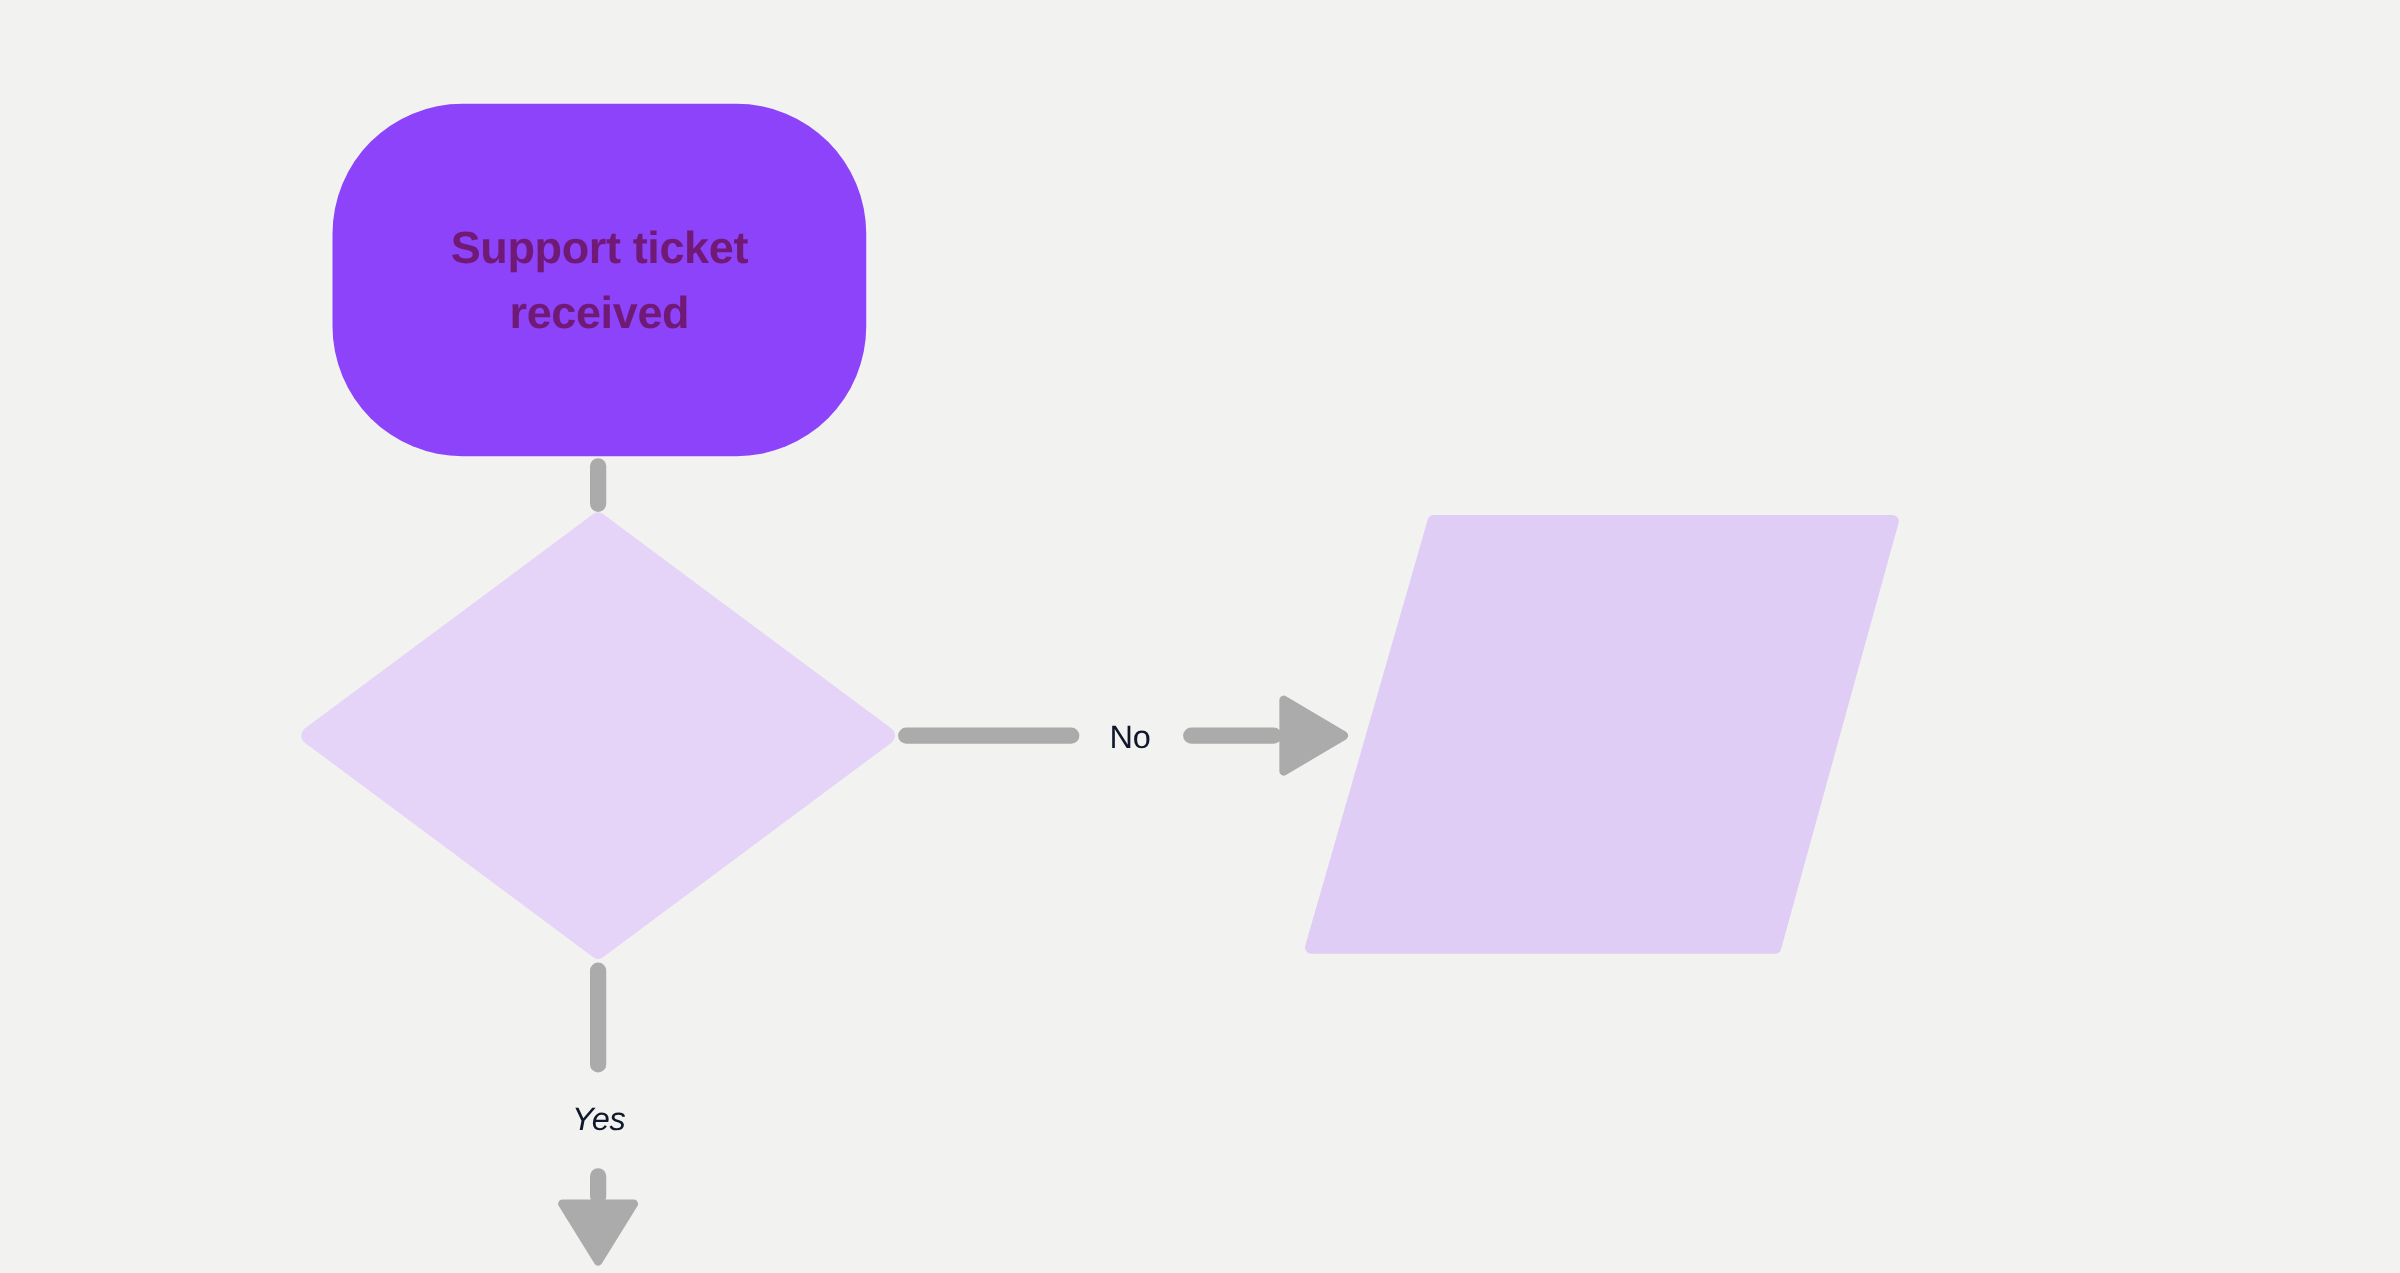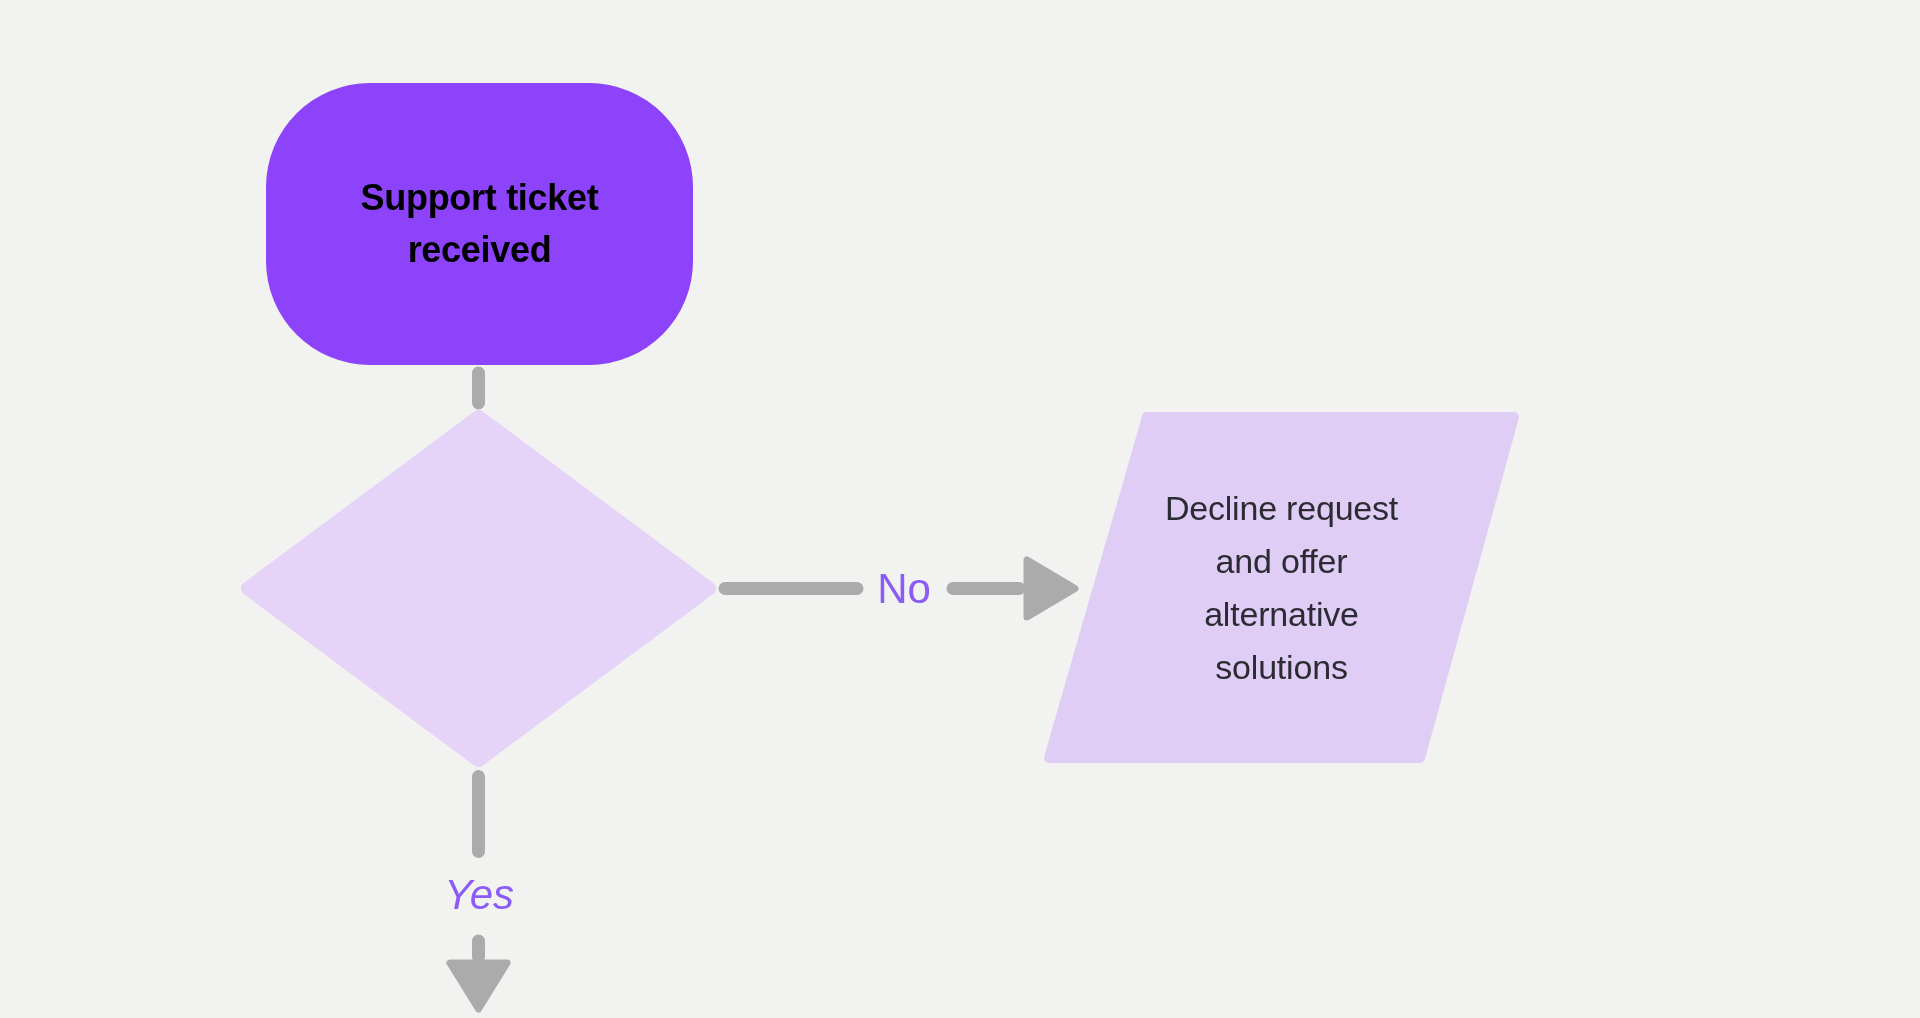--- a/index.html
+++ b/index.html
@@ -42,31 +42,31 @@
     justify-content: center;
     text-align: center;
     white-space: pre-line;
     color: #2B2B33;
     font-size: 34px;
     line-height: 52px;
     letter-spacing: -0.2px;
     cursor: default;
   }
   .node-label.title {
-    color: #000000;
+    color: #701a75;
     font-weight: 700;
     font-size: 36px;
     line-height: 52px;
     letter-spacing: -0.3px;
   }
   .edge-label {
     position: absolute;
     transform: translate(-50%, -50%);
-    color: #8b5cf6;
-    font-size: 42px;
+    color: #0f172a;
+    font-size: 26px;
     line-height: 40px;
     letter-spacing: -0.2px;
     cursor: default;
   }
 </style>
 </head>
 <body>
 
 <div class="canvas">
 
@@ -92,22 +92,18 @@
 
     <path class="shape-soft" stroke-width="14" d="M 478.5 417 L 709 588.5 L 478.5 760 L 248 588.5 Z" fill="#E5D3F8" stroke="#E5D3F8"></path>
 
     <path class="shape-soft" stroke-width="10" d="M 1147 417 L 1514 417 L 1420 758 L 1049 758 Z" fill="#DFCDF5" stroke="#DFCDF5"></path>
   </svg>
 
   <div class="node-label title" style="left:266px; top:83px; width:427px; height:282px;">Support ticket
 received</div>
 
 
-  <div class="node-label" style="left:1043px; top:412px; width:477px; height:351px; line-height:53px;">Decline request
-and offer
-alternative
-solutions</div>
 
   <div class="edge-label" style="left:904px; top:589px;">No</div>
 
   <div class="edge-label" style="left:479px; top:895px;font-style:italic;">Yes</div>
 
 </div>
 
 </body></html>

